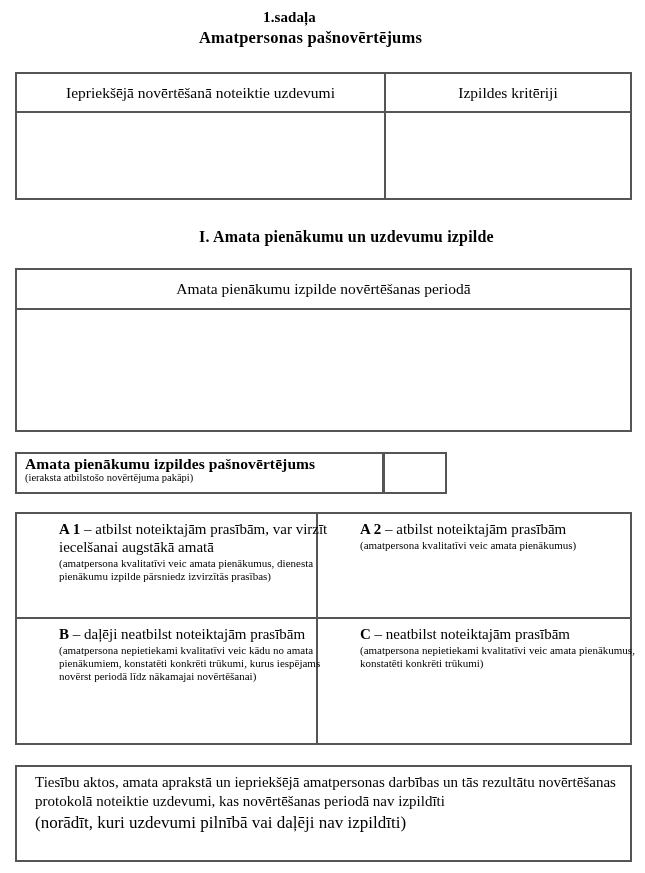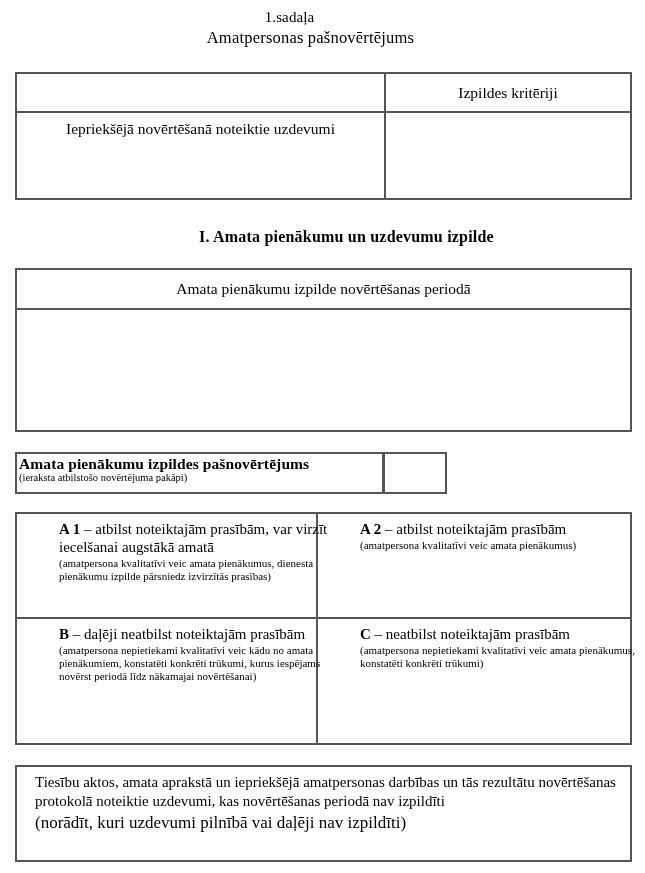--- a/index.html
+++ b/index.html
@@ -21,21 +21,21 @@
     width: 645px;
     height: 873px;
   }
 
   
   .doc-title {
     position: absolute;
     left: 0;
     width: 579px;
     text-align: center;
-    font-weight: normal;
+    font-weight: bold;
     line-height: 1.28;
   }
   .doc-title .line1 { font-size: 15px; letter-spacing: 0.1px; }
   .doc-title .line2 { font-size: 16.5px; letter-spacing: 0.2px; margin-left: 42px; }
 
   .section-heading {
     position: absolute;
     left: 0;
     width: 645px;
     text-align: center;
@@ -70,21 +70,21 @@
   .hline {
     position: absolute;
     background: #555555;
     height: 2px;
   }
 
   
   .assess-label {
     position: absolute;
     box-sizing: border-box;
-    padding: 2px 6px 1px 4px;
+    padding: 2px 6px 1px 10px;
   }
   .assess-label .main {
     font-weight: bold;
     font-size: 15.5px;
     line-height: 1.12;
     letter-spacing: 0.1px;
     white-space: nowrap;
   }
   .assess-label .sub {
     font-size: 10.5px;
@@ -134,21 +134,21 @@
   <div class="doc-title" style="top:8px;">
     <div class="line1">1.sadaļa</div>
     <div class="line2">Amatpersonas pašnovērtējums</div>
   </div>
 
   <div class="frame" style="left:15px; top:72px; width:617px; height:128px;">
   </div>
   <div class="hline" style="left:15px; top:111px; width:617px;"></div>
   <div class="vline" style="left:384px; top:72px; height:128px;"></div>
 
-  <div class="tbl-head" style="left:17px; top:74px; width:367px; height:37px;margin-top:36px;">Iepriekšējā novērtēšanā noteiktie uzdevumi</div>
+  <div class="tbl-head" style="left:17px; top:74px; width:367px; height:37px;">Iepriekšējā novērtēšanā noteiktie uzdevumi</div>
   <div class="tbl-head" style="left:386px; top:74px; width:244px; height:37px;">Izpildes kritēriji</div>
 
   <div style="position:absolute; left:17px; top:113px; width:367px; height:85px;"></div>
   <div style="position:absolute; left:386px; top:113px; width:244px; height:85px;"></div>
 
   <div class="section-heading" style="top:228px;margin-left:24px;">I. Amata pienākumu un uzdevumu izpilde</div>
 
   <div class="frame" style="left:15px; top:268px; width:617px; height:164px;"></div>
   <div class="hline" style="left:15px; top:308px; width:617px;"></div>
 

